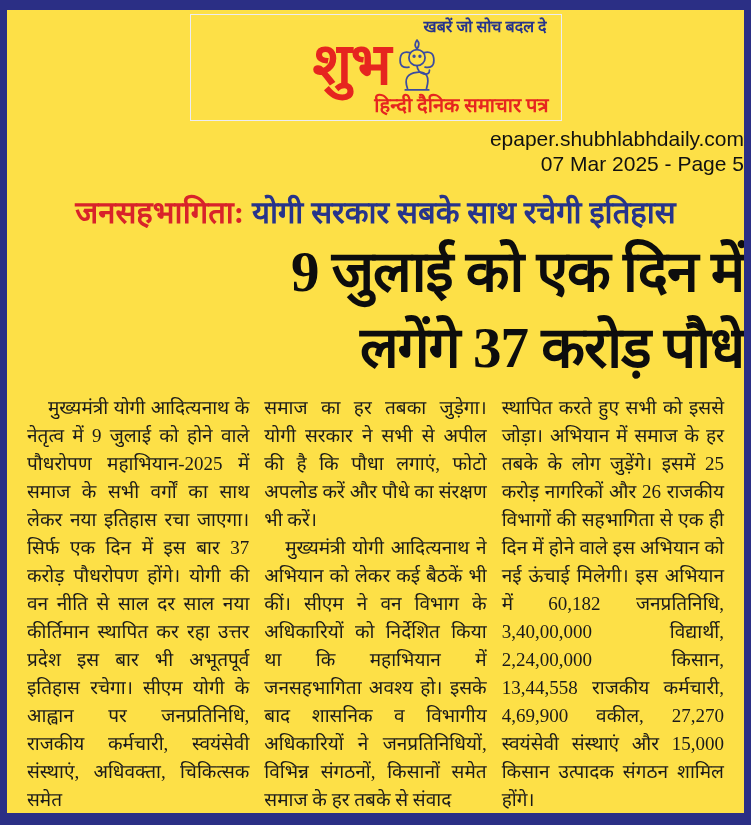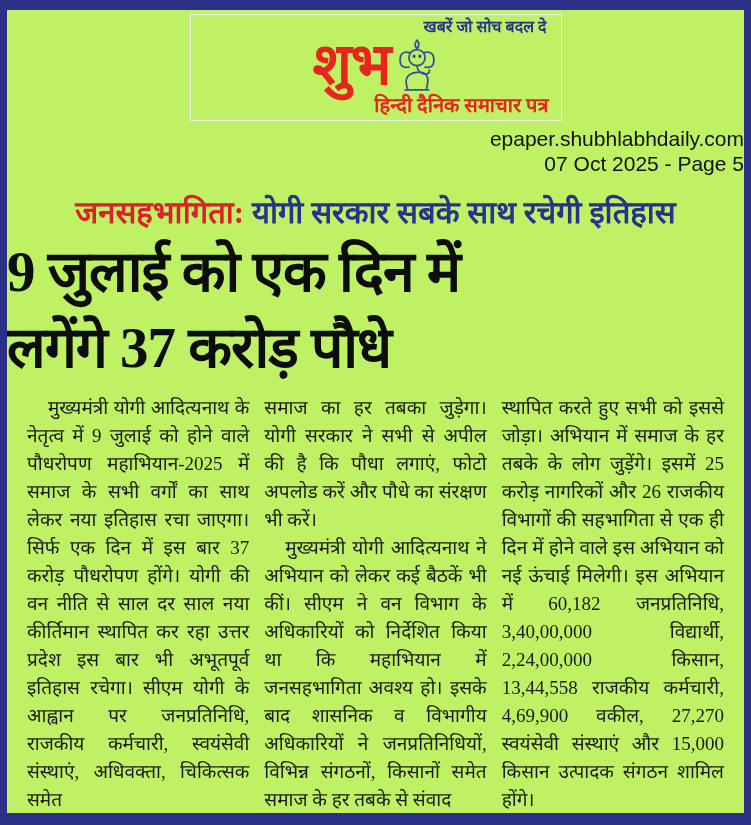--- a/index.html
+++ b/index.html
@@ -1,21 +1,21 @@
 <!DOCTYPE html>
 <html><head>
 <meta charset="utf-8">
 <style>
   html, body { margin: 0; padding: 0; background: #ffffff; }
   .page {
     position: relative;
     width: 751px;
     height: 825px;
     box-sizing: border-box;
-    background: #bef264;
+    background: #fde047;
     border-top: 10px solid #2b2f85;
     border-bottom: 12px solid #2b2f85;
     border-left: 7px solid #2b2f85;
     border-right: 7px solid #2b2f85;
     overflow: hidden;
     font-family: "Liberation Serif", "DejaVu Serif", serif;
   }
 
   
   .masthead-box {
@@ -77,21 +77,21 @@
     font-weight: bold;
     margin-top: 21px;
     line-height: 1.1;
     letter-spacing: 0px;
   }
   .kicker-label { color: #d8232a; }
   .kicker-text  { color: #27348b; }
 
   
   .headline {
-    text-align: left;
+    text-align: right;
     color: #0d0d0d;
     font-weight: 900;
     font-size: 57px;
     line-height: 1.33;
     margin-top: 4px;
     letter-spacing: -1px;
   }
 
   
   .body-cols {
@@ -133,21 +133,21 @@
           <path d="M30 39 q1 9 9 11 q8 2 8 -5"></path>
           <path d="M17 70 q-7 -20 13 -22 q20 -2 13 22"></path>
           <path d="M14 72 h32"></path>
         </svg>
       </span>
     </div>
     <div class="mast-subtitle">हिन्दी दैनिक समाचार पत्र</div>
   </div>
 
   <div class="site-line">epaper.shubhlabhdaily.com</div>
-  <div class="date-line">07 Oct 2025 - Page 5</div>
+  <div class="date-line">07 Mar 2025 - Page 5</div>
 
   <div class="kicker">
     <span class="kicker-label">जनसहभागिता:</span>
     <span> </span>
     <span class="kicker-text">योगी सरकार सबके साथ रचेगी इतिहास</span>
   </div>
 
   <div class="headline">
     <div>9 जुलाई को एक दिन में</div>
     <div>लगेंगे 37 करोड़ पौधे</div>

